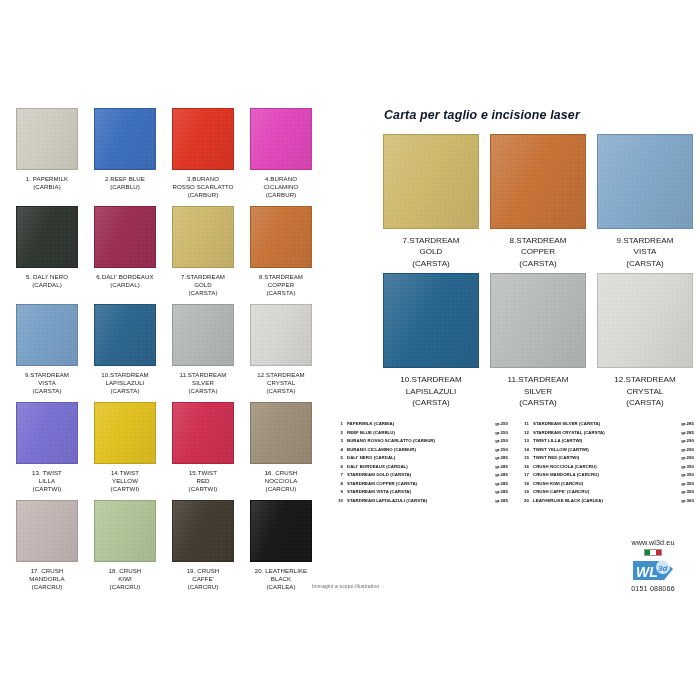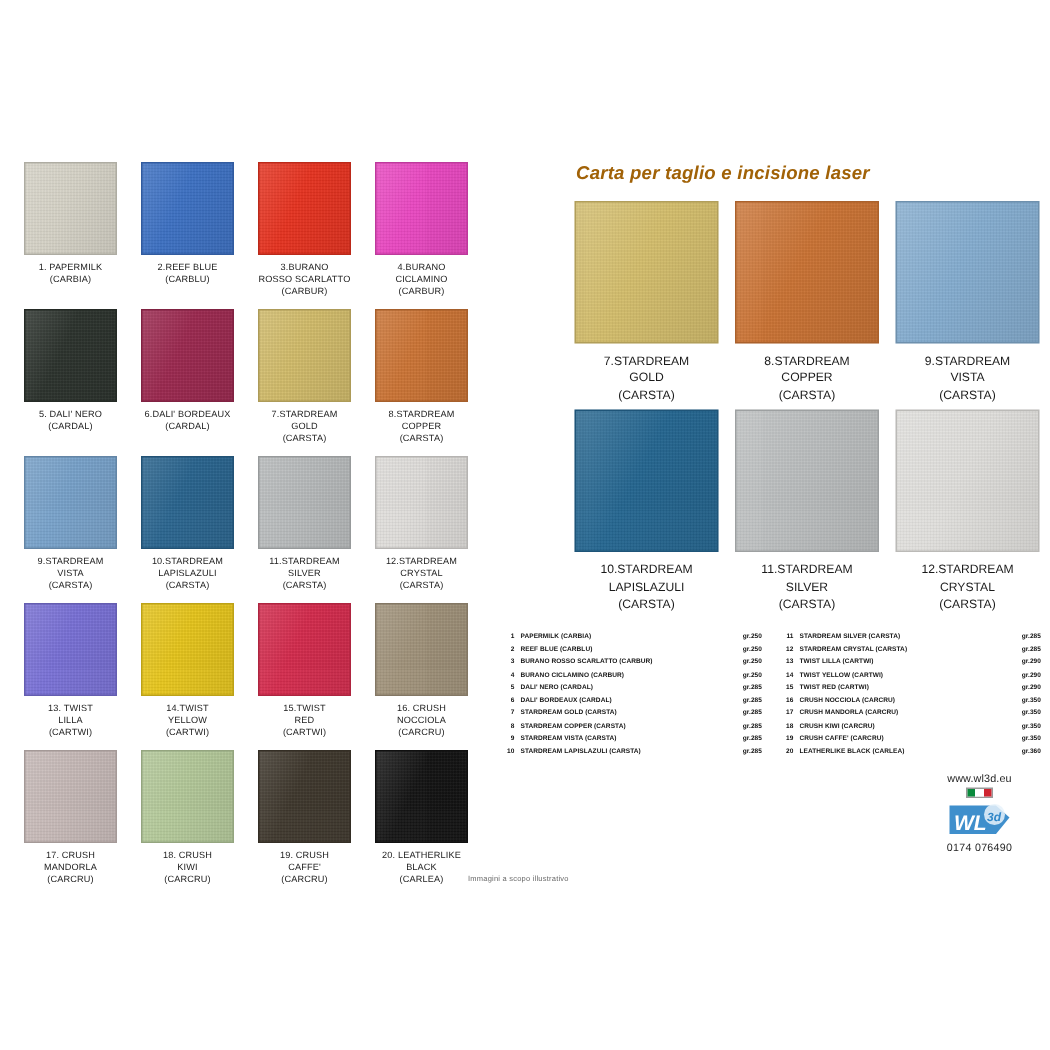--- a/index.html
+++ b/index.html
@@ -46,21 +46,21 @@
     width:76px;
     min-height:25px;
   }
   .swatch-label .ln{display:block;white-space:nowrap;}
 
   
   #right-panel{position:absolute;left:382px;top:108px;width:312px;}
   #laser-title{
     font-size:12.4px;font-weight:bold;font-style:italic;
     letter-spacing:.15px;
-    color:#a16207;
+    color:#0f172a;
     margin:0 0 12px 2px;
   }
   .big-row{display:flex;justify-content:space-between;margin-bottom:4px;}
   .big-cell{width:98px;display:flex;flex-direction:column;align-items:center;}
   .big-chip{
     width:96px;height:95px;
     border:1px solid rgba(0,0,0,.16);
     box-sizing:border-box;position:relative;
   }
   .big-chip::after{
@@ -99,21 +99,21 @@
   .idx-gr{flex:0 0 auto;text-align:right;}
 
   
   #footnote{
     position:absolute;left:312px;top:583px;
     font-size:5px;color:#6a6a6a;letter-spacing:.15px;
   }
 
   
   #logo-block{
-    position:absolute;left:612px;top:514px;width:82px;
+    position:absolute;left:612px;top:538px;width:82px;
     display:flex;flex-direction:column;align-items:center;
   }
   #logo-url{font-size:7.2px;color:#1f1f1f;letter-spacing:.1px;}
   #flag{display:flex;width:16px;height:5px;margin:2px 0 1px 0;border:.4px solid #999;}
   #flag i{flex:1;display:block;height:100%;}
   #flag .g{background:#0a8a3c;}
   #flag .w{background:#ffffff;}
   #flag .r{background:#cf2430;}
   #logo-mark{
     width:44px;height:26px;position:relative;
@@ -469,16 +469,16 @@
         <i class="r"></i>
     </div>
     <div id="logo-mark">
       <svg width="44" height="26" viewBox="0 0 44 26">
         <path d="M2 4 H33 L42 12 L33 23 H2 Z" fill="#2f86c8" opacity="0.92"></path>
         <circle cx="32" cy="10" r="7" fill="#e8f2fa" opacity="0.85"></circle>
         <text x="5" y="20" font-family="Liberation Sans, sans-serif" font-size="14" font-weight="bold" fill="#ffffff" font-style="italic">WL</text>
         <text x="27" y="14" font-family="Liberation Sans, sans-serif" font-size="8" font-weight="bold" fill="#2f86c8" font-style="italic">3d</text>
       </svg>
     </div>
-    <div id="logo-phone">0174 076490</div>
+    <div id="logo-phone">0151 088066</div>
   </div>
 
 </div>
 
 </body></html>

